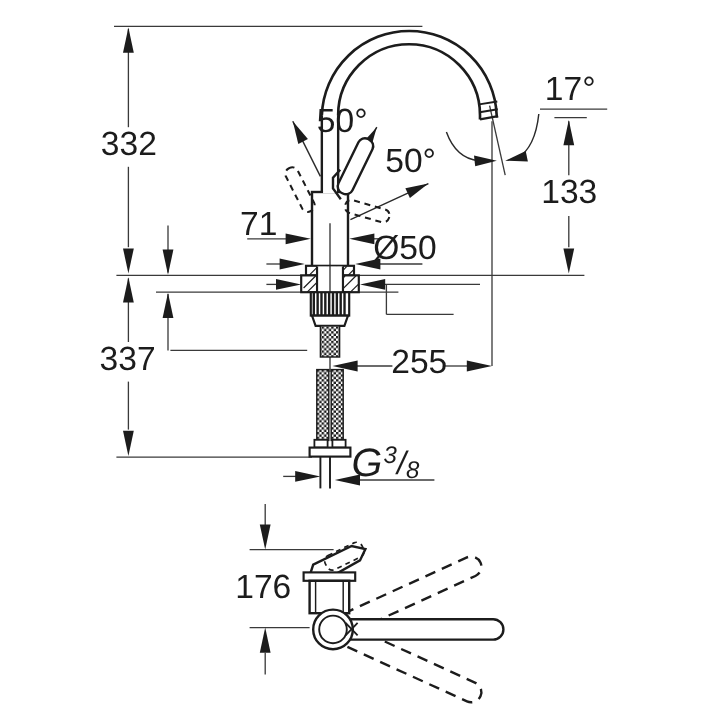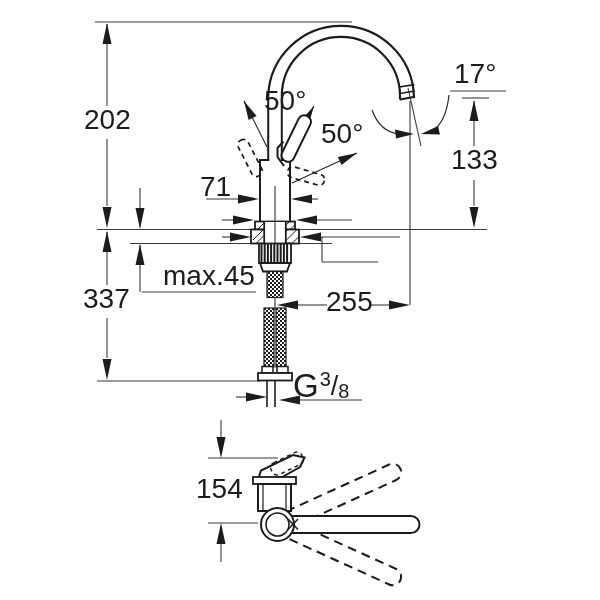--- a/index.html
+++ b/index.html
@@ -1,21 +1,21 @@
 <!DOCTYPE html>
 <html style="--line: #1c1c1c; --bg: #ffffff;"><head>
 <meta charset="utf-8">
 <style>
   :root { --line:#1c1c1c; --bg:#ffffff; }
   html,body { margin:0; padding:0; }
   body { width:600px; height:600px; background:var(--bg); font-family:"Liberation Sans", sans-serif; }
   .drawing { position:relative; width:600px; height:600px; background:var(--bg); color:var(--line); overflow:hidden; }
   .drawing svg { position:absolute; left:0; top:0; }
   .dim-label { position:absolute; color:var(--line); font-size:28px; line-height:1; white-space:nowrap; letter-spacing:0px; }
-  .thread-label { position:absolute; color:var(--line); line-height:1; white-space:nowrap; }
+  .thread-label { position:absolute; color:var(--line); line-height:1; white-space:nowrap;font-style:italic; }
   .thread-label .g { font-size:33px; }
   .thread-label .fr-n { font-size:20px; vertical-align:11px; margin-left:1px; }
   .thread-label .fr-s { font-size:27px; vertical-align:2px; }
   .thread-label .fr-d { font-size:20px; vertical-align:-1px; }
 </style>
 </head>
 <body>
 
 <div class="drawing">
 
@@ -188,28 +188,28 @@
     <line x1="263" y1="484" x2="263" y2="511" stroke-width="1.2"></line>
     <line x1="286" y1="484" x2="286" y2="511" stroke-width="1.2"></line>
     <path d="M 292,516 L 411,516 A 8.5,8.5 0 0 1 411,533 L 292,533" fill="#ffffff" stroke-width="2"></path>
     <circle cx="277.5" cy="524.5" r="16.5" fill="#ffffff" stroke-width="2"></circle>
     <circle cx="277.5" cy="524.5" r="11.5" stroke-width="1.6"></circle>
     <line x1="288" y1="519" x2="298" y2="529.5" stroke-width="1.5"></line>
     <line x1="298" y1="519" x2="288" y2="529.5" stroke-width="1.5"></line>
   </g>
 </svg>
 
-<div class="dim-label" style="left:84px;top:106px">202</div>
+<div class="dim-label" style="left:84px;top:106px">332</div>
 <div class="dim-label" style="left:83px;top:285px">337</div>
-<div class="dim-label" style="left:163px;top:262px">max.45</div>
 <div class="dim-label" style="left:200px;top:173px">71</div>
+<div class="dim-label" style="left:311px;top:193px">Ø50</div>
 <div class="dim-label" style="left:326px;top:288px">255</div>
 <div class="dim-label" style="left:451px;top:146px">133</div>
 <div class="dim-label" style="left:454px;top:60px">17°</div>
 <div class="dim-label" style="left:264px;top:87px">50°</div>
 <div class="dim-label" style="left:321px;top:120px">50°</div>
-<div class="dim-label" style="left:196px;top:475px">154</div>
+<div class="dim-label" style="left:196px;top:475px">176</div>
 
 <div class="thread-label" style="left:293px;top:369px">
   <span class="g">G</span><span class="fr-n">3</span><span class="fr-s">/</span><span class="fr-d">8</span>
 </div>
 
 </div>
 
 </body></html>

